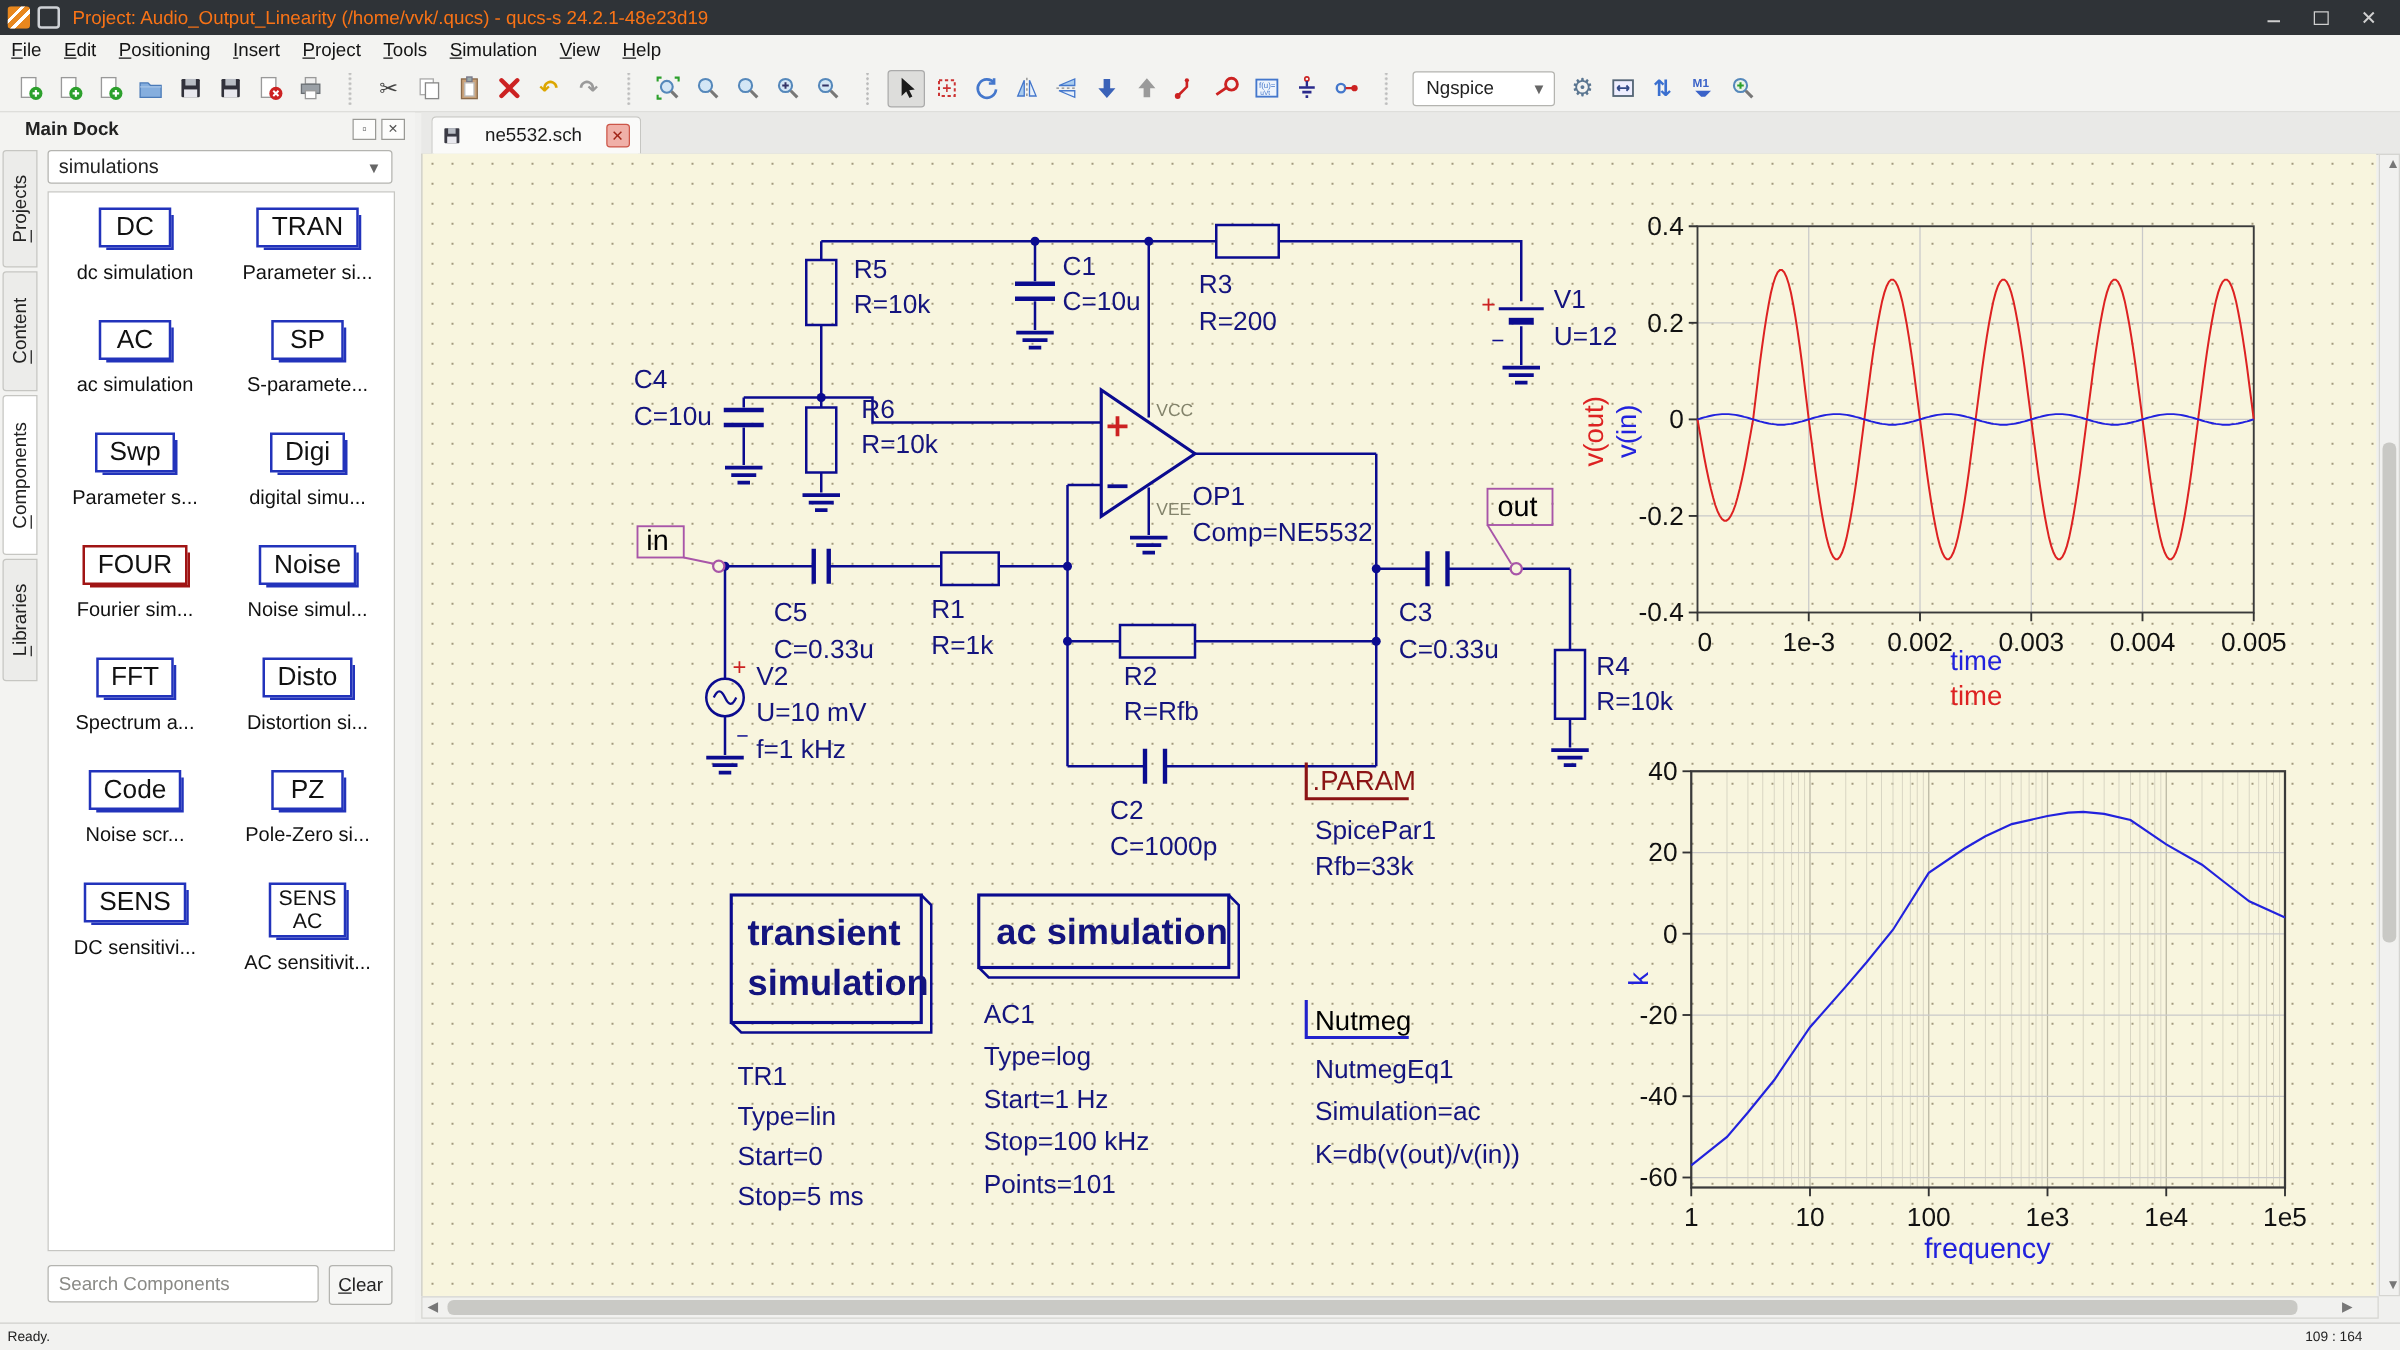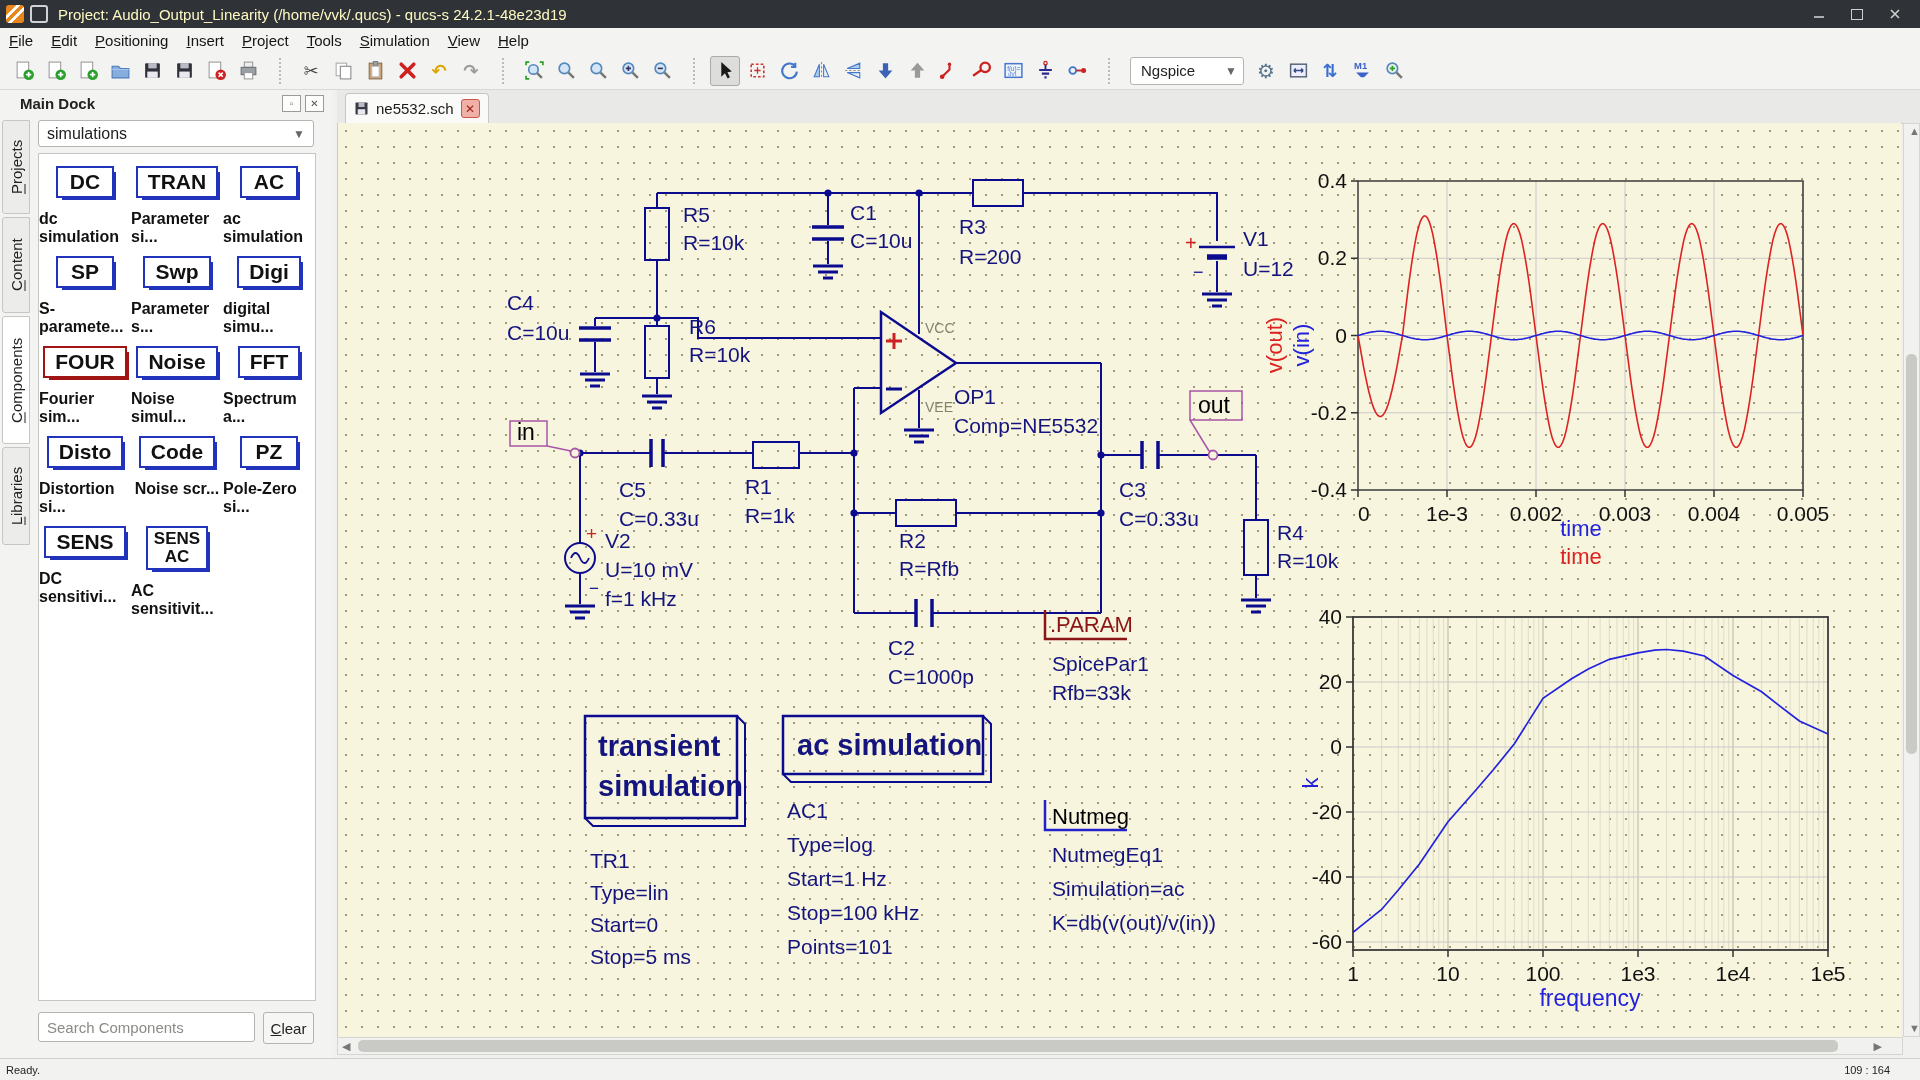--- a/index.html
+++ b/index.html
@@ -1,20 +1,20 @@
 <!DOCTYPE html>
 <html><head>
 <meta charset="utf-8">
 <style>
   html,body{margin:0;padding:0;}
   body{width:1920px;height:1080px;overflow:hidden;background:#f0f0ee;
        font-family:"Liberation Sans","DejaVu Sans",sans-serif;position:relative;}
   
   .titlebar{position:absolute;left:0;top:0;width:1920px;height:28px;background:#2f3337;
-            display:flex;align-items:center;color:#fef9c3;font-size:15px;}
+            display:flex;align-items:center;color:#f97316;font-size:15px;}
   .qucs-logo{width:18px;height:18px;margin:0 6px 0 6px;border-radius:3px;background:#e8871e;
              background-image:linear-gradient(135deg,transparent 30%,#fff 30%,#fff 40%,transparent 40%,transparent 55%,#fff 55%,#fff 65%,transparent 65%);}
   .app-mini-icon{width:14px;height:14px;border:2px solid #cfd2d6;border-radius:3px;margin-right:10px;background:#2f3337;}
   .win-controls{margin-left:auto;display:flex;align-items:center;gap:8px;padding-right:10px;}
   .win-btn{width:30px;height:22px;display:flex;align-items:center;justify-content:center;color:#cfcfcf;}
   .win-btn .maxbox{width:10px;height:9px;border:1.5px solid #cfcfcf;}
   
   .menubar{position:absolute;left:0;top:28px;width:1920px;height:24px;background:#f3f3f1;
            display:flex;align-items:center;font-size:15px;color:#141414;border-bottom:1px solid #e2e2de;}
   .menu-item{padding:2px 9px;}
@@ -39,37 +39,37 @@
   .vtabs{position:absolute;left:2px;top:30px;width:32px;}
   .vtab{writing-mode:vertical-rl;transform:rotate(180deg);background:#ececea;border:1px solid #c6c6c2;
         color:#222;font-size:15px;display:flex;align-items:center;justify-content:center;width:26px;margin-bottom:3px;border-radius:0 3px 3px 0;}
   .vtab u{text-decoration:underline;}
   .vtab.active{background:#ffffff;}
   .dock-body{position:absolute;left:36px;top:30px;width:288px;height:930px;}
   .dock-select{position:absolute;left:2px;top:0;width:276px;height:27px;background:#fff;border:1px solid #b4b4b0;border-radius:3px;
                font-size:16px;color:#222;display:flex;align-items:center;justify-content:space-between;padding:0 8px;box-sizing:border-box;}
   .dock-select .chev{color:#666;font-size:12px;}
   .dock-panel{position:absolute;left:2px;top:33px;width:276px;height:846px;background:#fff;border:1px solid #c6c6c2;overflow:hidden;}
-  #dock-grid{display:grid;grid-template-columns:1fr 1fr 1fr;padding-top:12px;font-weight:bold;}
+  #dock-grid{display:grid;grid-template-columns:1fr 1fr;padding-top:12px;}
   .comp-item{height:90px;display:flex;flex-direction:column;align-items:center;justify-content:flex-start;}
   .comp-box{border:2px solid #2233bb;background:#fff;color:#111;font-size:21px;padding:3px 10px;min-width:34px;
             text-align:center;box-shadow:4px 4px 0 -2px #2233bb;white-space:pre-line;line-height:1.05;}
   .comp-box.small{font-size:17px;padding:2px 6px;}
   .comp-cap{font-size:16px;color:#111;margin-top:12px;}
   .dock-search{position:absolute;left:2px;bottom:6px;width:276px;display:flex;gap:8px;}
   .dock-search input{flex:1;height:28px;border:1px solid #b4b4b0;border-radius:3px;font-size:15px;padding:0 8px;
                      color:#333;font-family:"Liberation Sans",sans-serif;background:#fff;}
   .dock-search input::placeholder{color:#8a8a86;}
   .clear-btn{width:72px;height:30px;border:1px solid #b4b4b0;border-radius:3px;background:#f6f6f4;font-size:15px;color:#222;
              display:flex;align-items:center;justify-content:center;}
   
   .docarea{position:absolute;left:337px;top:90px;width:1583px;height:968px;}
   .tabbar{position:absolute;left:0;top:0;width:100%;height:33px;background:#e9e9e7;border-bottom:1px solid #c9c9c5;}
   .doc-tab{position:absolute;left:8px;top:3px;height:29px;background:#fafaf9;border:1px solid #c6c6c2;border-bottom:none;
-           border-radius:4px 4px 0 0;display:flex;align-items:center;padding:0 8px;font-size:15px;color:#1a1a1a;gap:7px;}
+           border-radius:4px 4px 0 0;display:flex;align-items:center;padding:0 8px;font-size:15px;color:#1a1a1a;gap:19px;}
   .tab-close{width:17px;height:17px;background:#f0b0a8;border:1px solid #cc5548;border-radius:3px;color:#a02316;
              font-size:12px;display:flex;align-items:center;justify-content:center;font-weight:bold;}
   .canvas{position:absolute;left:0;top:33px;width:1563px;height:914px;background-color:#f8f5de;
           background-image:radial-gradient(#a39a7e 1.1px,transparent 1.25px);background-size:16px 16px;border-left:1px solid #c9c9c5;}
   .canvas svg{position:absolute;left:0;top:0;}
   .vscroll{position:absolute;right:0;top:33px;width:17px;height:914px;background:#f1f1ef;border:1px solid #d5d5d1;box-sizing:border-box;}
   .vscroll .thumb{position:absolute;left:2px;top:230px;width:11px;height:400px;background:#c9c9c5;border-radius:5px;}
   .hscroll{position:absolute;left:0;top:947px;width:1566px;height:18px;background:#f1f1ef;border:1px solid #d5d5d1;box-sizing:border-box;}
   .hscroll .thumb{position:absolute;left:20px;top:2px;width:1480px;height:12px;background:#c9c9c5;border-radius:5px;}
   .sc-arrow{position:absolute;color:#777;font-size:11px;line-height:1;}

